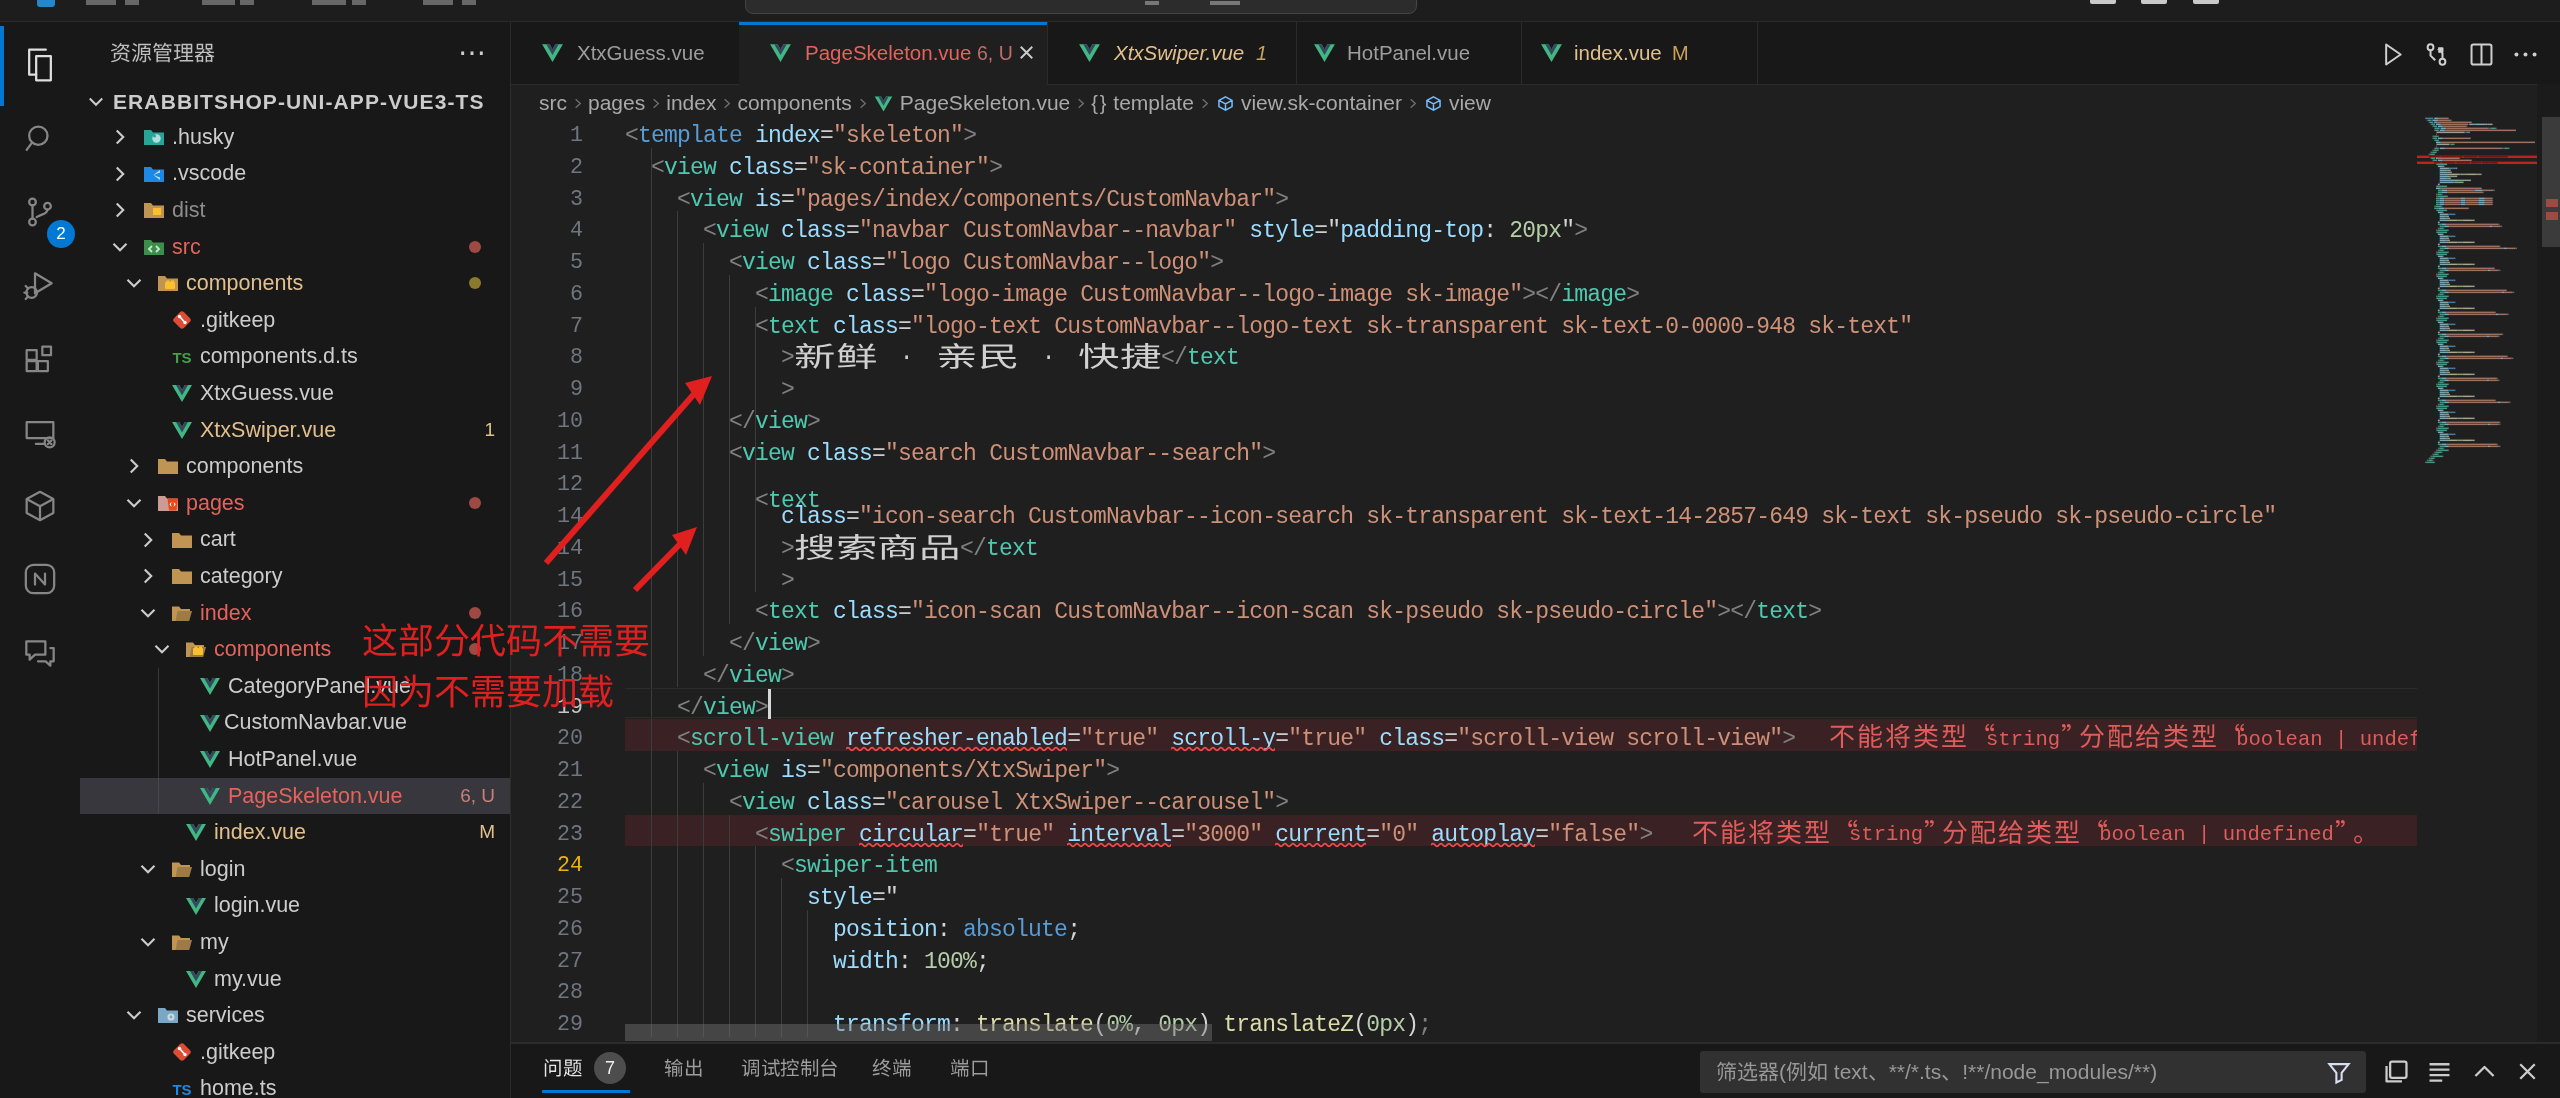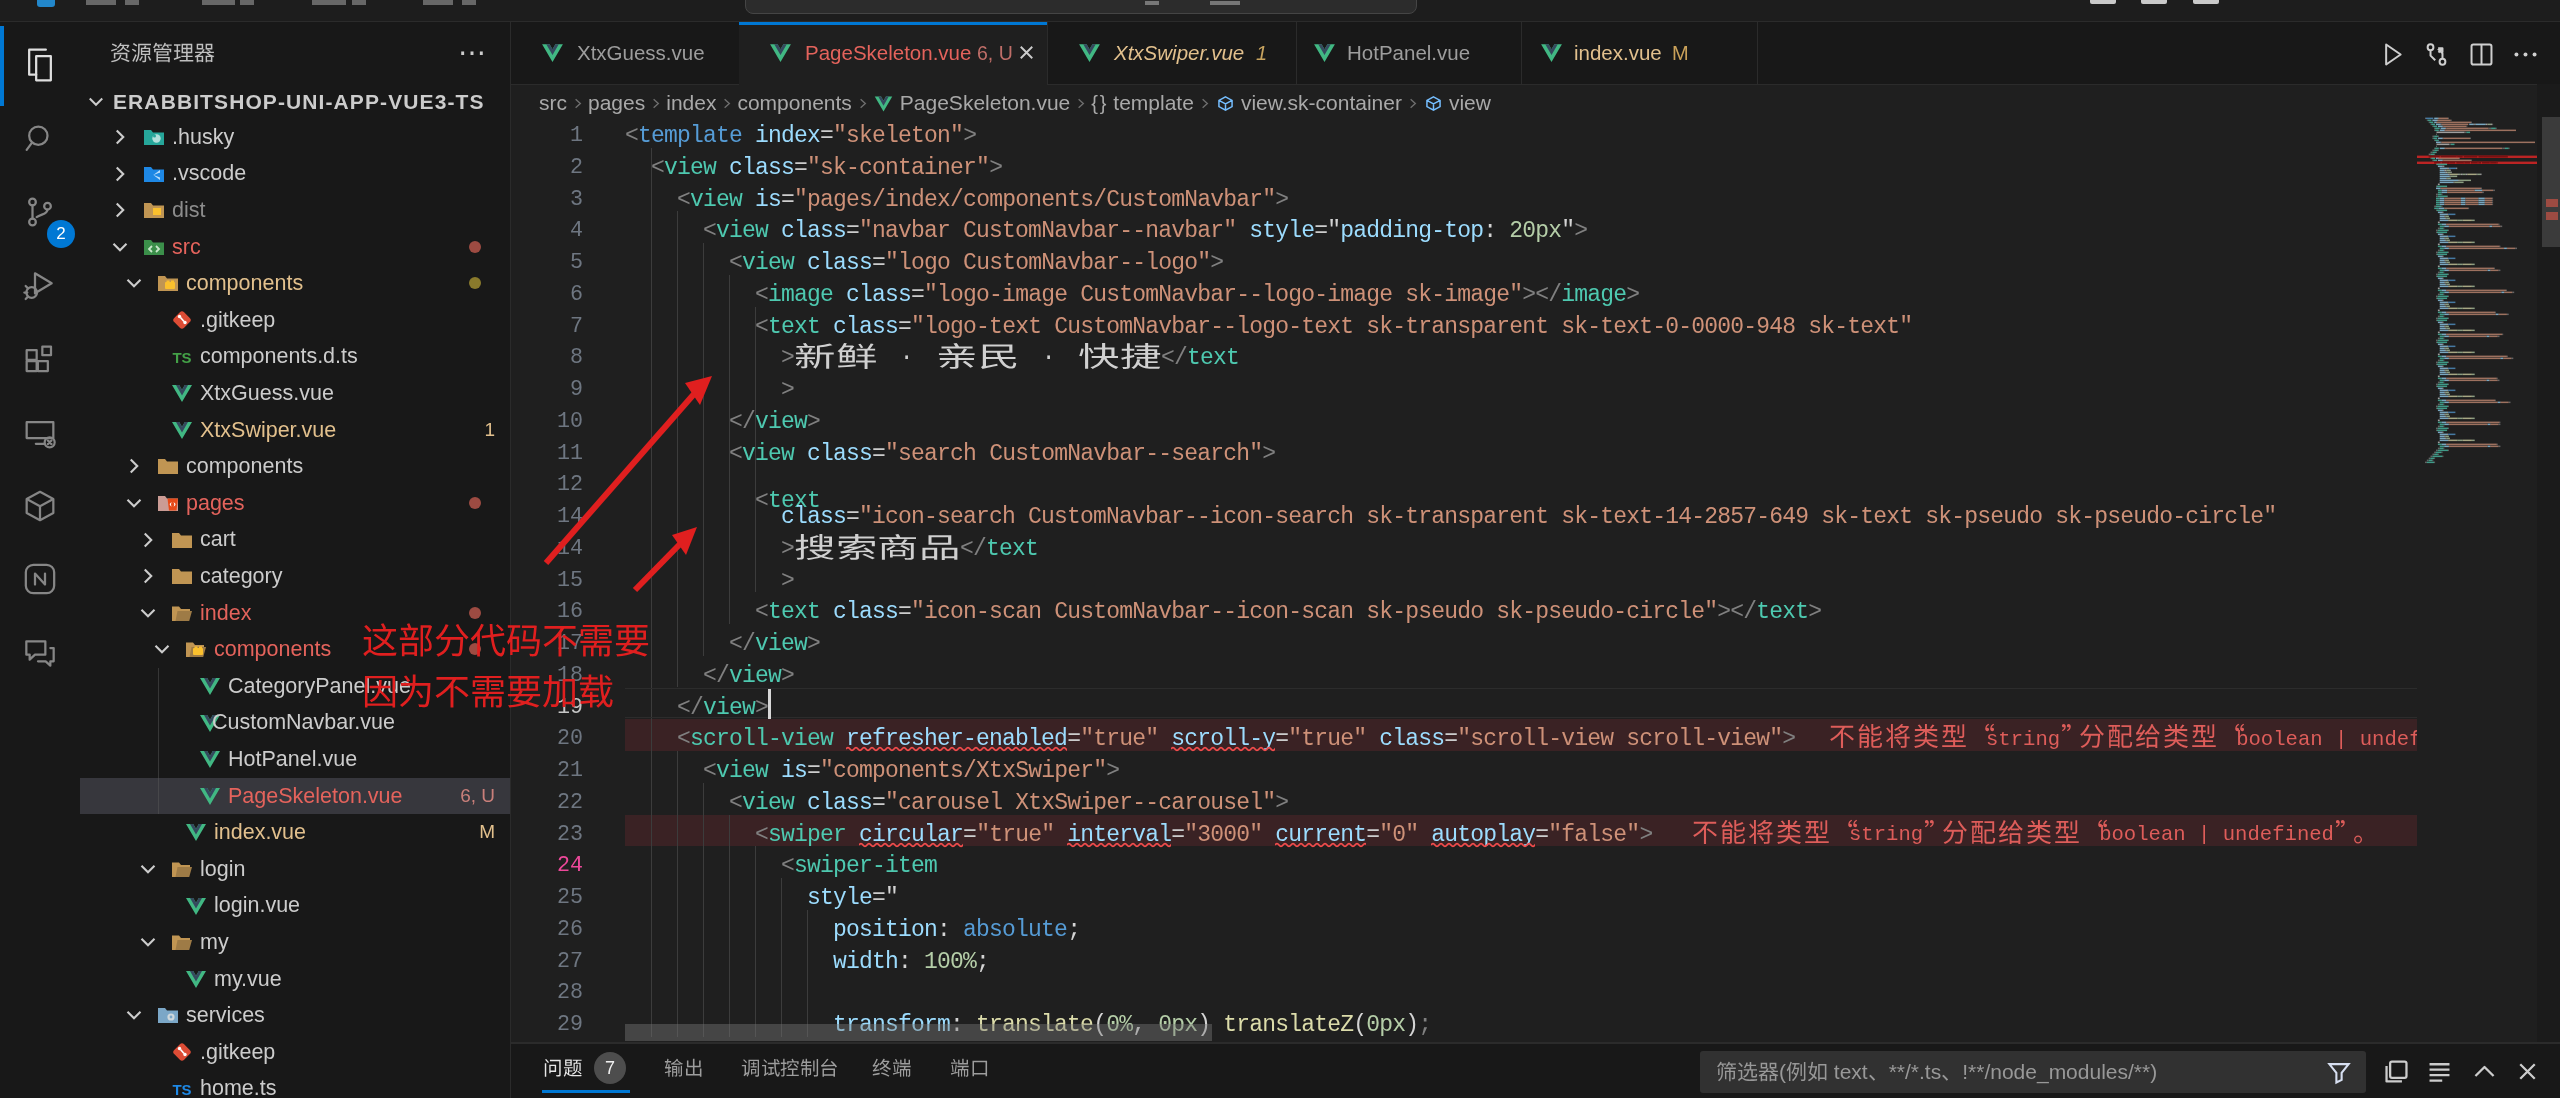--- a/index.html
+++ b/index.html
@@ -373,21 +373,21 @@
 <div style="position:absolute;left:214px;top:631.1px;height:36.6px;line-height:36.6px;font-size:21.5px;color:#e4635c;white-space:nowrap">components</div>
 <svg style="position:absolute;left:198px;top:674.0px" width="24" height="24" viewBox="0 0 24 24">
     <path d="M14.8 4 12 8.8 9.2 4H2L12 21 22 4z" fill="#41B883"></path>
     <path d="M14.8 4 12 8.8 9.2 4H6L12 14.5 18 4z" fill="#35495E"></path>
   </svg>
 <div style="position:absolute;left:228px;top:667.7px;height:36.6px;line-height:36.6px;font-size:21.5px;color:#cccccc;white-space:nowrap">CategoryPanel.vue</div>
 <svg style="position:absolute;left:198px;top:710.6px" width="24" height="24" viewBox="0 0 24 24">
     <path d="M14.8 4 12 8.8 9.2 4H2L12 21 22 4z" fill="#41B883"></path>
     <path d="M14.8 4 12 8.8 9.2 4H6L12 14.5 18 4z" fill="#35495E"></path>
   </svg>
-<div style="position:absolute;left:212px;top:704.3px;height:36.6px;line-height:36.6px;font-size:21.5px;color:#cccccc;white-space:nowrap">CustomNavbar.vue</div>
+<div style="position:absolute;left:224px;top:704.3px;height:36.6px;line-height:36.6px;font-size:21.5px;color:#cccccc;white-space:nowrap">CustomNavbar.vue</div>
 <svg style="position:absolute;left:198px;top:747.2px" width="24" height="24" viewBox="0 0 24 24">
     <path d="M14.8 4 12 8.8 9.2 4H2L12 21 22 4z" fill="#41B883"></path>
     <path d="M14.8 4 12 8.8 9.2 4H6L12 14.5 18 4z" fill="#35495E"></path>
   </svg>
 <div style="position:absolute;left:228px;top:740.9px;height:36.6px;line-height:36.6px;font-size:21.5px;color:#cccccc;white-space:nowrap">HotPanel.vue</div>
 <svg style="position:absolute;left:198px;top:783.8px" width="24" height="24" viewBox="0 0 24 24">
     <path d="M14.8 4 12 8.8 9.2 4H2L12 21 22 4z" fill="#41B883"></path>
     <path d="M14.8 4 12 8.8 9.2 4H6L12 14.5 18 4z" fill="#35495E"></path>
   </svg>
 <div style="position:absolute;left:228px;top:777.5px;height:36.6px;line-height:36.6px;font-size:21.5px;color:#e4635c;white-space:nowrap">PageSkeleton.vue</div>
@@ -579,21 +579,21 @@
     <div class="gn" style="top:411.8px;color:#6e7681">14</div>
     <div class="gn" style="top:443.5px;color:#6e7681">15</div>
     <div class="gn" style="top:475.2px;color:#6e7681">16</div>
     <div class="gn" style="top:507.0px;color:#6e7681">17</div>
     <div class="gn" style="top:538.8px;color:#6e7681">18</div>
     <div class="gn" style="top:570.5px;color:#c6c6c6">19</div>
     <div class="gn" style="top:602.2px;color:#6e7681">20</div>
     <div class="gn" style="top:634.0px;color:#6e7681">21</div>
     <div class="gn" style="top:665.8px;color:#6e7681">22</div>
     <div class="gn" style="top:697.5px;color:#6e7681">23</div>
-    <div class="gn" style="top:729.2px;color:#ec4899">24</div>
+    <div class="gn" style="top:729.2px;color:#eab308">24</div>
     <div class="gn" style="top:761.0px;color:#6e7681">25</div>
     <div class="gn" style="top:792.8px;color:#6e7681">26</div>
     <div class="gn" style="top:824.5px;color:#6e7681">27</div>
     <div class="gn" style="top:856.2px;color:#6e7681">28</div>
     <div class="gn" style="top:888.0px;color:#6e7681">29</div>
     <div class="ln" style="top:-1.0px"><span style="color:#808080">&lt;</span><span style="color:#569cd6">template</span><span style="color:#d4d4d4"> </span><span style="color:#9cdcfe">index</span><span style="color:#cccccc">=</span><span style="color:#ce9178">"skeleton"</span><span style="color:#808080">&gt;</span></div>
     <div class="ln" style="top:30.8px"><span style="color:#d4d4d4">  </span><span style="color:#808080">&lt;</span><span style="color:#4ec9b0">view</span><span style="color:#d4d4d4"> </span><span style="color:#9cdcfe">class</span><span style="color:#cccccc">=</span><span style="color:#ce9178">"sk-container"</span><span style="color:#808080">&gt;</span></div>
     <div class="ln" style="top:62.5px"><span style="color:#d4d4d4">    </span><span style="color:#808080">&lt;</span><span style="color:#4ec9b0">view</span><span style="color:#d4d4d4"> </span><span style="color:#9cdcfe">is</span><span style="color:#cccccc">=</span><span style="color:#ce9178">"pages/index/components/CustomNavbar"</span><span style="color:#808080">&gt;</span></div>
     <div class="ln" style="top:94.2px"><span style="color:#d4d4d4">      </span><span style="color:#808080">&lt;</span><span style="color:#4ec9b0">view</span><span style="color:#d4d4d4"> </span><span style="color:#9cdcfe">class</span><span style="color:#cccccc">=</span><span style="color:#ce9178">"navbar CustomNavbar--navbar"</span><span style="color:#d4d4d4"> </span><span style="color:#9cdcfe">style</span><span style="color:#cccccc">=</span><span style="color:#d4d4d4">"</span><span style="color:#9cdcfe">padding-top</span><span style="color:#d4d4d4">: </span><span style="color:#b5cea8">20px</span><span style="color:#d4d4d4">"</span><span style="color:#808080">&gt;</span></div>
     <div class="ln" style="top:126.0px"><span style="color:#d4d4d4">        </span><span style="color:#808080">&lt;</span><span style="color:#4ec9b0">view</span><span style="color:#d4d4d4"> </span><span style="color:#9cdcfe">class</span><span style="color:#cccccc">=</span><span style="color:#ce9178">"logo CustomNavbar--logo"</span><span style="color:#808080">&gt;</span></div>

